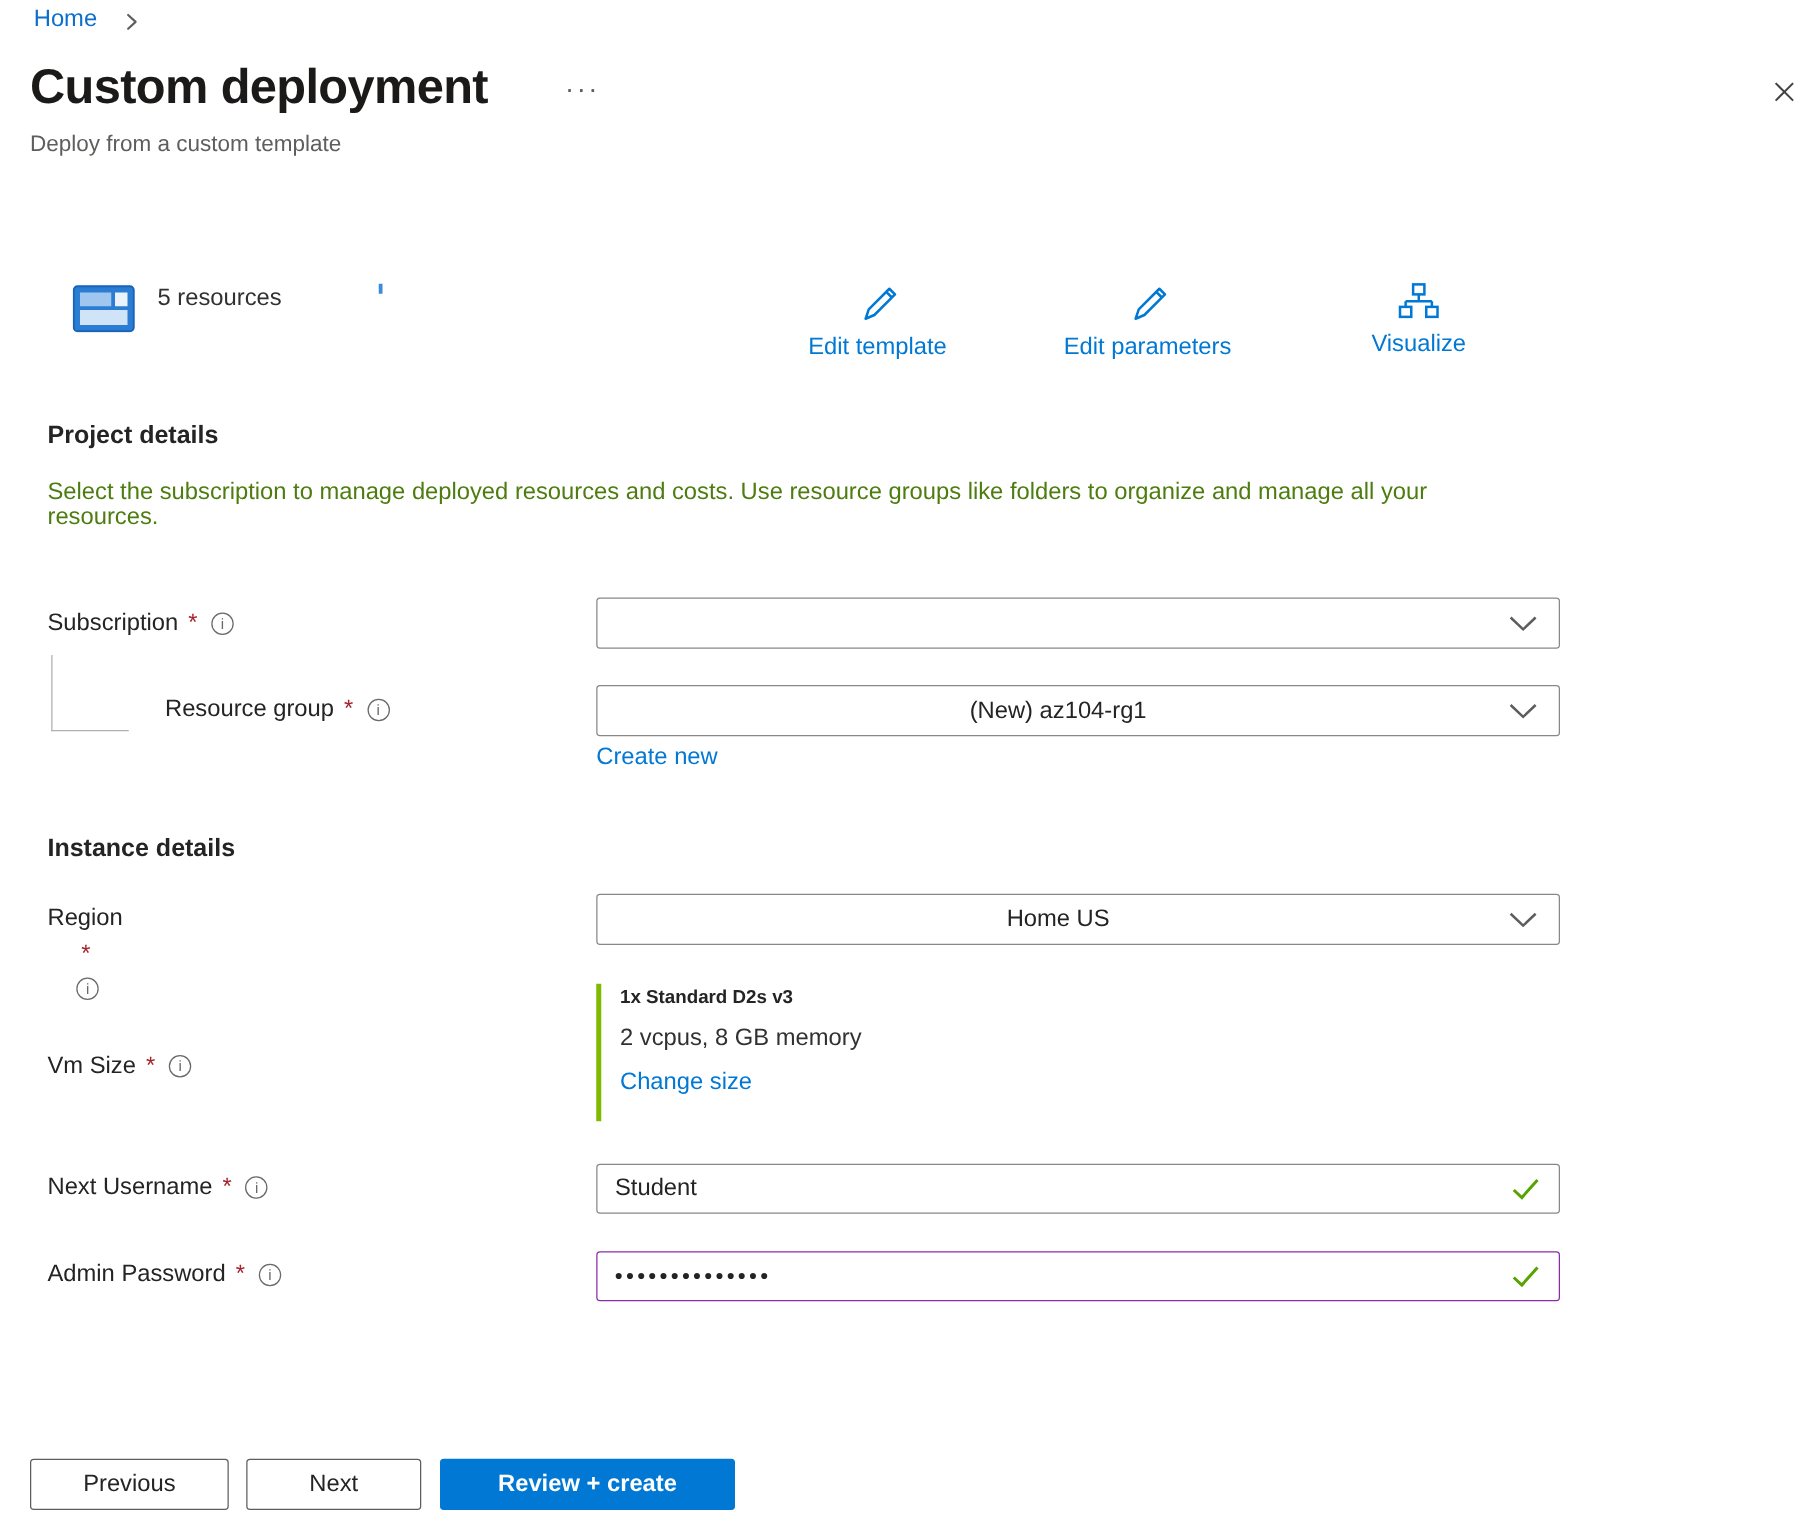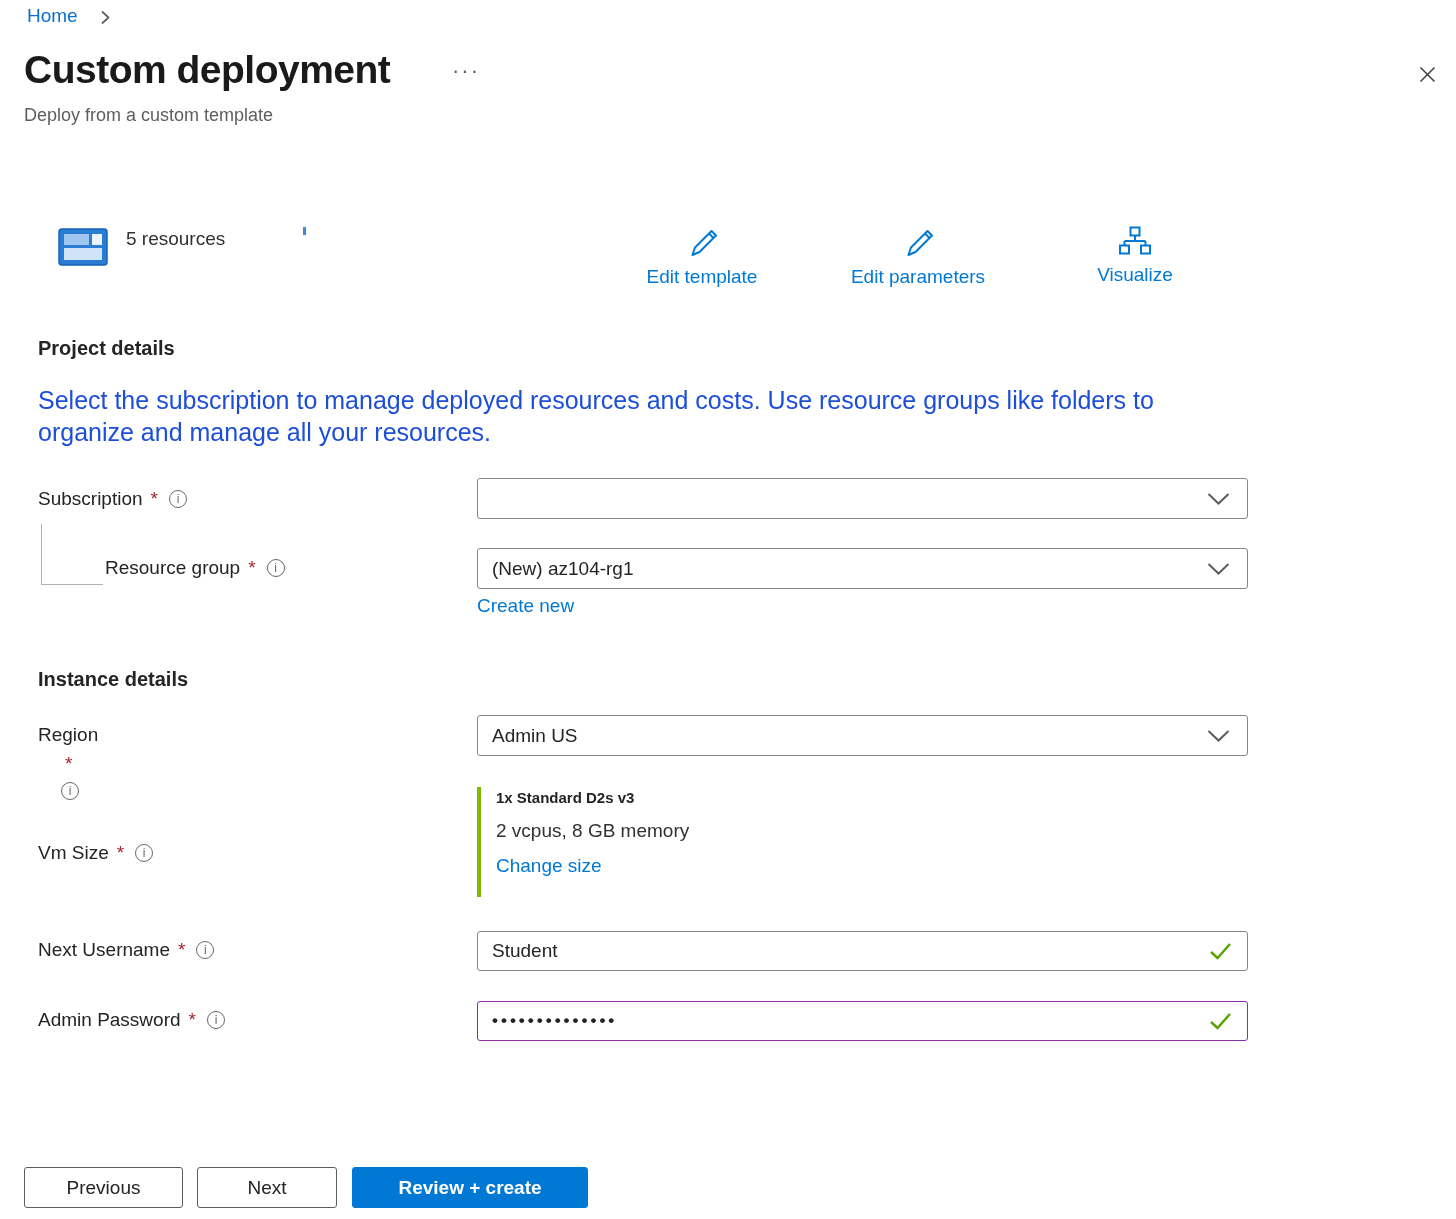--- a/index.html
+++ b/index.html
@@ -32,39 +32,39 @@
   .resources-label { font-size:19px; color:#323130; }
   .action { position:absolute; top:226px; display:flex; flex-direction:column; align-items:center; gap:3px; color:#0078d4; font-size:19px; cursor:pointer; }
   .action-1 { left:632px; width:140px; }
   .action-2 { left:838px; width:160px; }
   .action-3 { left:1065px; width:140px; }
 
   
   .section-heading { position:absolute; left:38px; font-size:20px; font-weight:700; color:#242424; }
   .heading-project { top:337px; }
   .heading-instance { top:668px; }
-  .description { position:absolute; left:38px; top:384px; width:1150px; font-size:25px; line-height:32px; color:#1d4ed8; }
+  .description { position:absolute; left:38px; top:384px; width:1150px; font-size:19px; line-height:20px; color:#4d7c0f; }
 
   
   .field-label { position:absolute; display:flex; align-items:center; gap:7px; font-size:19px; color:#242424; }
   .required { color:#a4262c; font-size:19px; margin-left:1px; }
   .info-icon { width:18px; height:18px; border:1px solid #6b6967; border-radius:50%; display:inline-flex; align-items:center; justify-content:center; font-size:12px; color:#6b6967; margin-left:4px; flex:0 0 auto; }
   .info-icon::after { content:"i"; }
 
   .lbl-subscription { left:38px; top:488px; }
-  .lbl-resource-group { left:105px; top:557px; }
+  .lbl-resource-group { left:132px; top:557px; }
   .lbl-region { left:38px; top:724px;flex-direction:column; }
   .lbl-vmsize { left:38px; top:842px; }
   .lbl-username { left:38px; top:939px; }
   .lbl-password { left:38px; top:1009px; }
 
   .connector { position:absolute; left:41px; top:524px; width:62px; height:61px; border-left:1.5px solid #b3b0ad; border-bottom:1.5px solid #b3b0ad; }
 
   
-  .combo, .text-field { position:absolute; left:477px; width:771px; height:41px; background:#fff; border:1px solid #8a8886; border-radius:3px; display:flex; align-items:center; padding:0 46px 0 14px; font-size:19px; color:#242424; }
+  .combo, .text-field { position:absolute; left:477px; width:771px; height:41px; background:#fff; border:1px solid #8a8886; border-radius:3px; display:flex; align-items:center; padding:0 46px 0 14px; font-size:19px; color:#242424;justify-content:center; }
   .combo { cursor:pointer; }
   .combo-subscription { top:478px; }
   .combo-resource-group { top:548px; }
   .combo-region { top:715px; }
   .combo-chevron { position:absolute; right:17px; top:50%; transform:translateY(-50%); display:flex; }
   .field-check { position:absolute; right:15px; top:50%; transform:translateY(-50%); display:flex; }
 
   .link { color:#0078d4; font-size:19px; text-decoration:none; cursor:pointer; }
   .create-new { position:absolute; left:477px; top:595px; }
 
@@ -197,21 +197,21 @@
   <a class="link create-new">Create new</a>
 
   <div class="section-heading heading-instance">Instance details</div>
 
   <div class="field-label lbl-region">
     <span>Region</span>
     <span class="required">*</span>
     <span class="info-icon"></span>
   </div>
   <div class="combo combo-region">
-    <span>Admin US</span>
+    <span>Home US</span>
     <span class="combo-chevron">
       <svg width="23" height="13" viewBox="0 0 23 13">
           <polyline points="1.5,1.5 11.5,11 21.5,1.5" fill="none" stroke="#5f5d5b" stroke-width="2"></polyline>
         </svg>
     </span>
   </div>
 
   <div class="field-label lbl-vmsize">
     <span>Vm Size</span>
     <span class="required">*</span>

